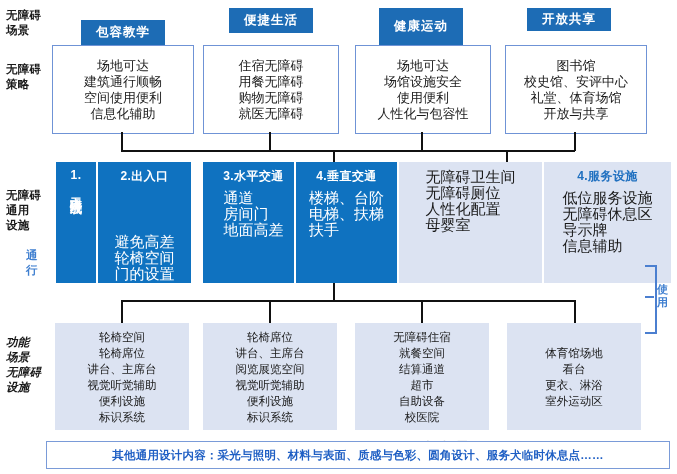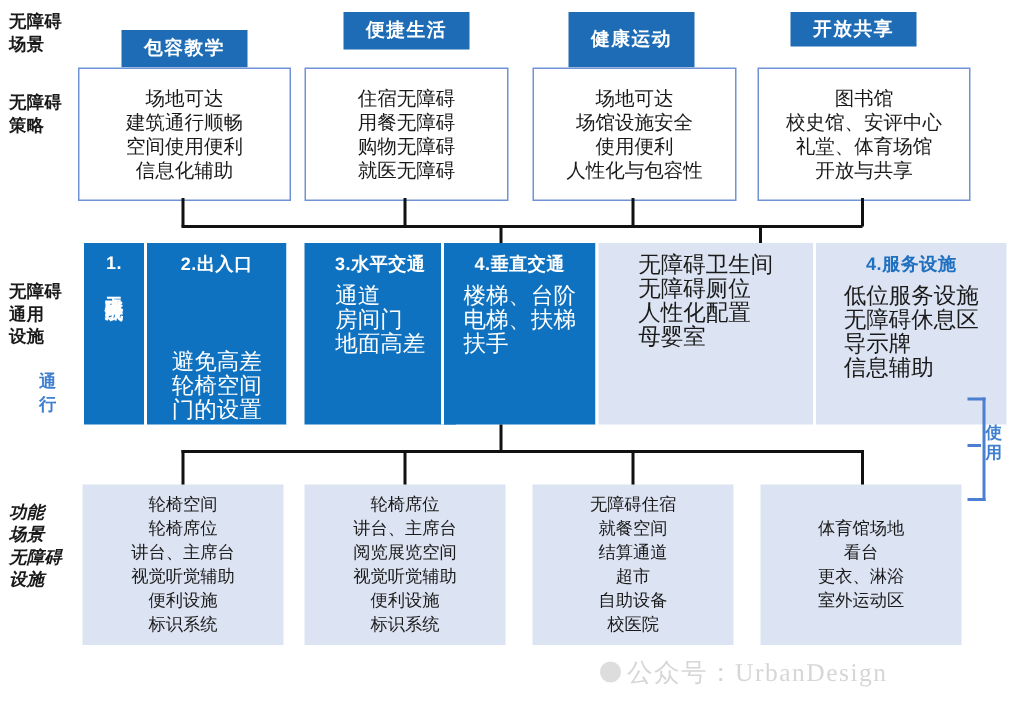--- a/index.html
+++ b/index.html
@@ -265,14 +265,15 @@
 校医院</div>
 
   <div class="bracket" style="left:645px;top:265px;height:65px;"></div>
   <div class="bracket-tick" style="left:645px;top:296px;"></div>
   <div class="sub-label" style="left:657px;top:283px;line-height:13px;font-size:11px;">使
 用</div>
 
   <div class="wm-dot"></div>
   <div class="watermark">公众号：UrbanDesign</div>
 
+  <div class="footer">其他通用设计内容：采光与照明、材料与表面、质感与色彩、圆角设计、服务犬临时休息点……</div>
 
 </div>
 
 </body></html>

